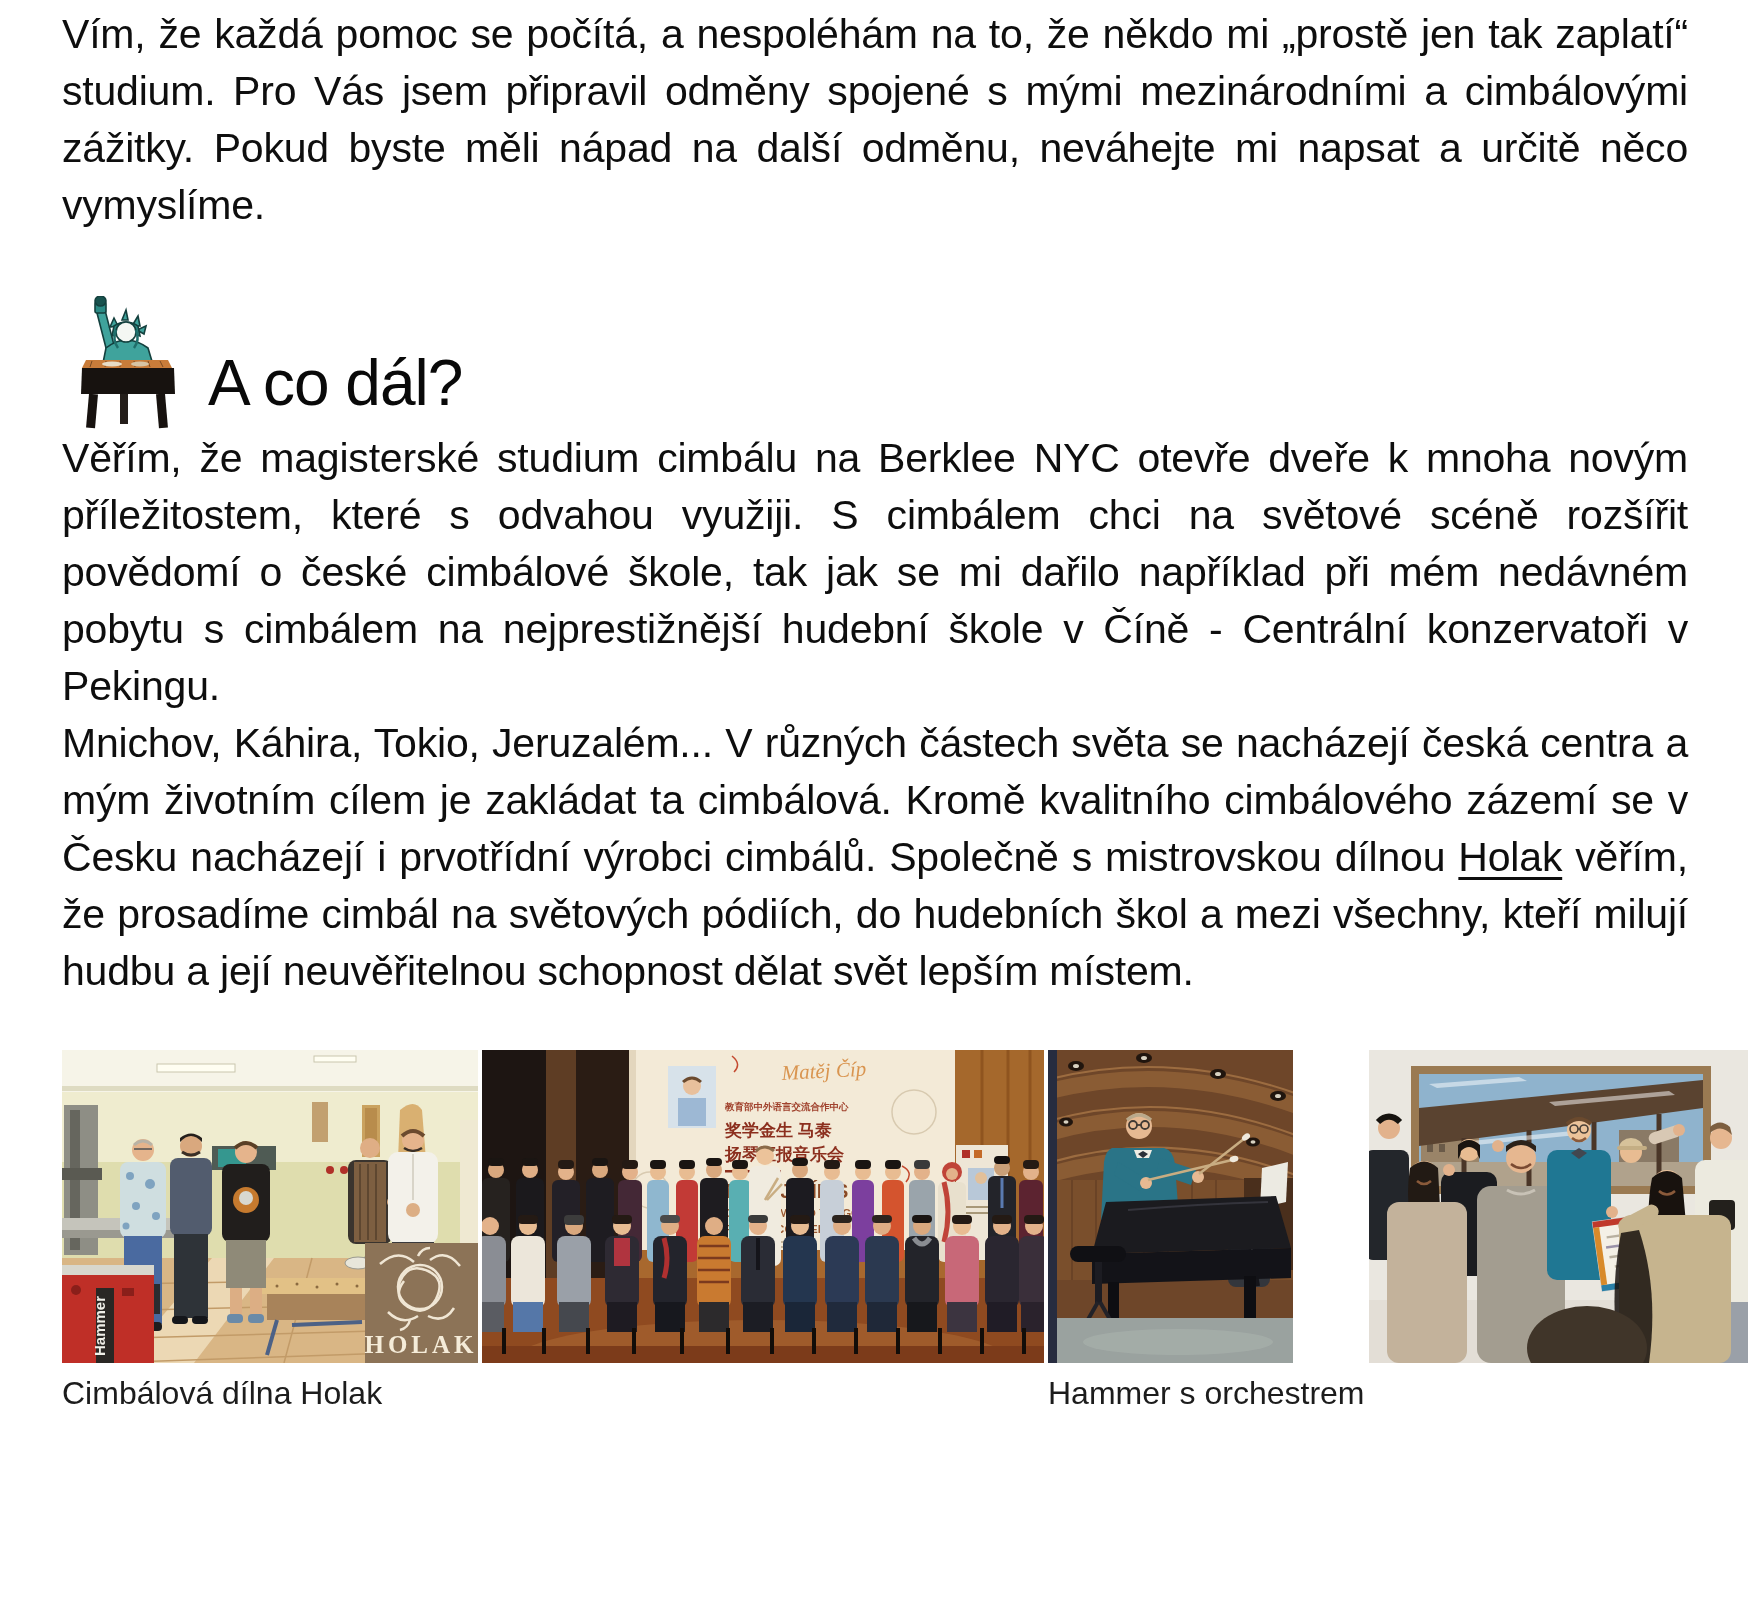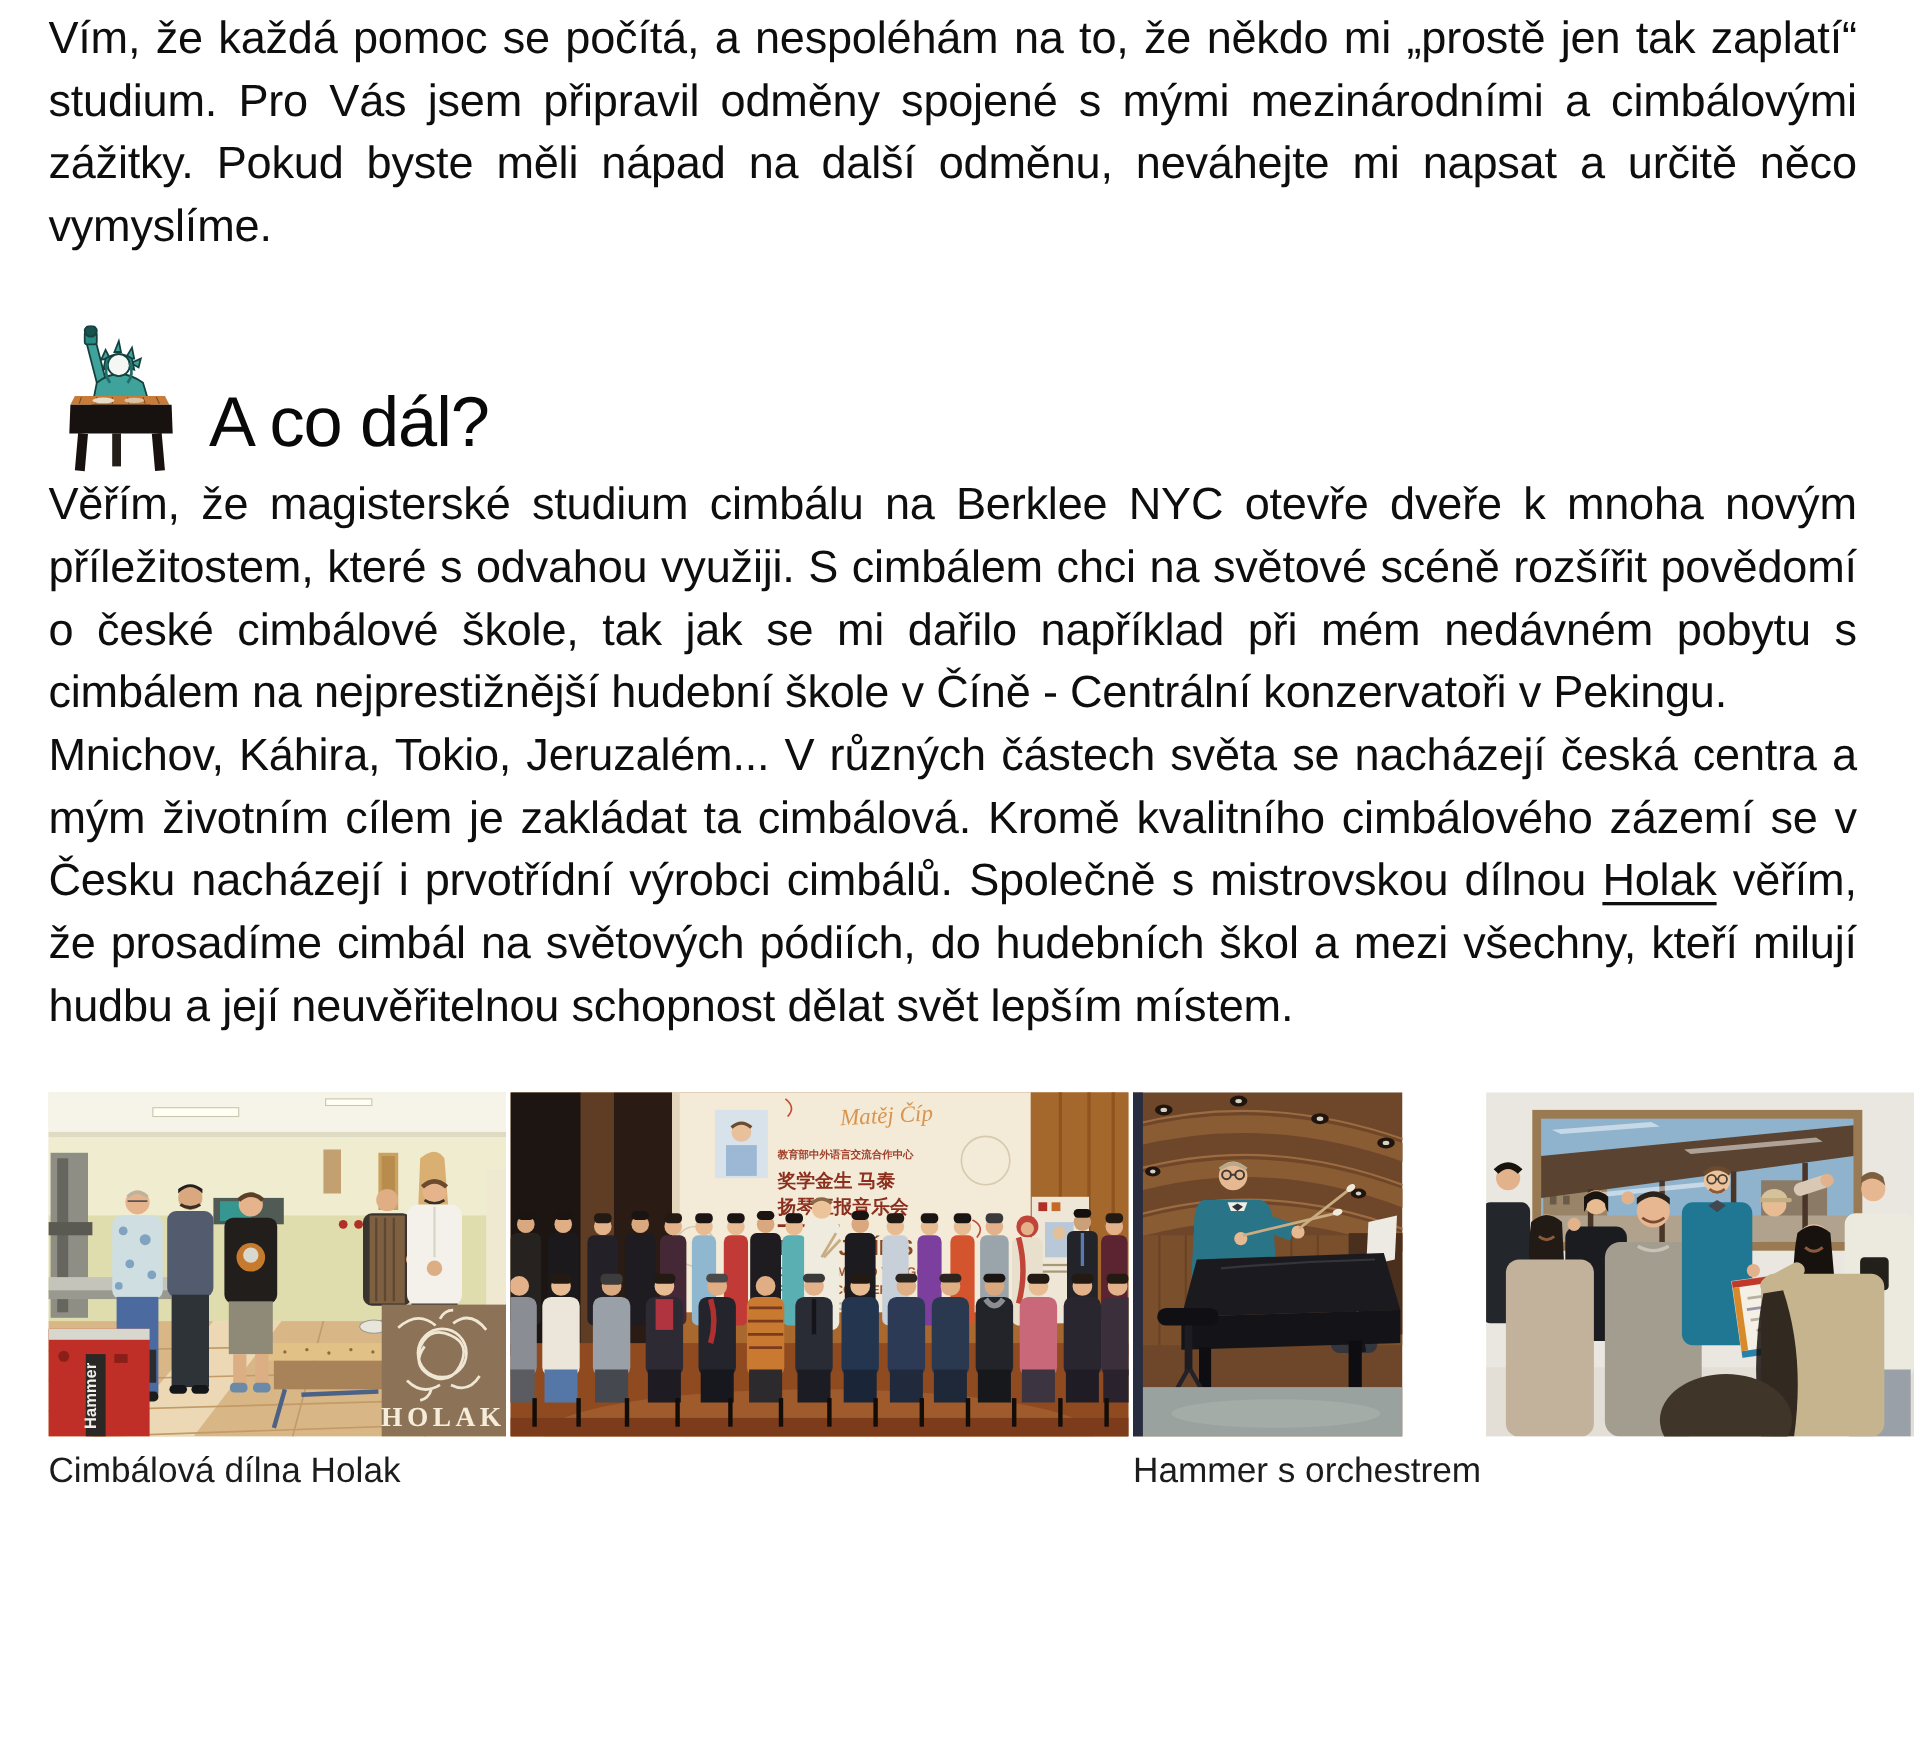--- a/index.html
+++ b/index.html
@@ -1,16 +1,16 @@
 <!DOCTYPE html>
 <html><head>
 <meta charset="utf-8">
 <style>
   html,body{margin:0;padding:0;background:#ffffff;}
-  .page{width:1748px;height:1600px;box-sizing:border-box;padding:6px 60px 0 44px;
+  .page{width:1748px;height:1600px;box-sizing:border-box;padding:6px 60px 0 62px;
         font-family:"Liberation Sans",sans-serif;color:#0e0e0e;overflow:hidden;}
   p.body{font-size:41px;line-height:57px;text-align:justify;margin:0;letter-spacing:-0.2px;}
   .p2{margin-top:58px;}
   .p3{margin-top:68px;}
   a.inline-link{color:inherit;text-decoration:underline;text-underline-offset:6px;text-decoration-thickness:3px;cursor:pointer;}
   .heading-row{display:flex;align-items:flex-end;margin-top:64px;height:132px;}
   .heading-row svg{display:block;margin-left:14px;}
   h1.section-title{font-size:64px;font-weight:400;margin:0 0 10px 28px;letter-spacing:-1px;color:#090909;}
   .gallery{display:flex;gap:4px;margin-top:50px;}
   figure.ph{margin:0;}

